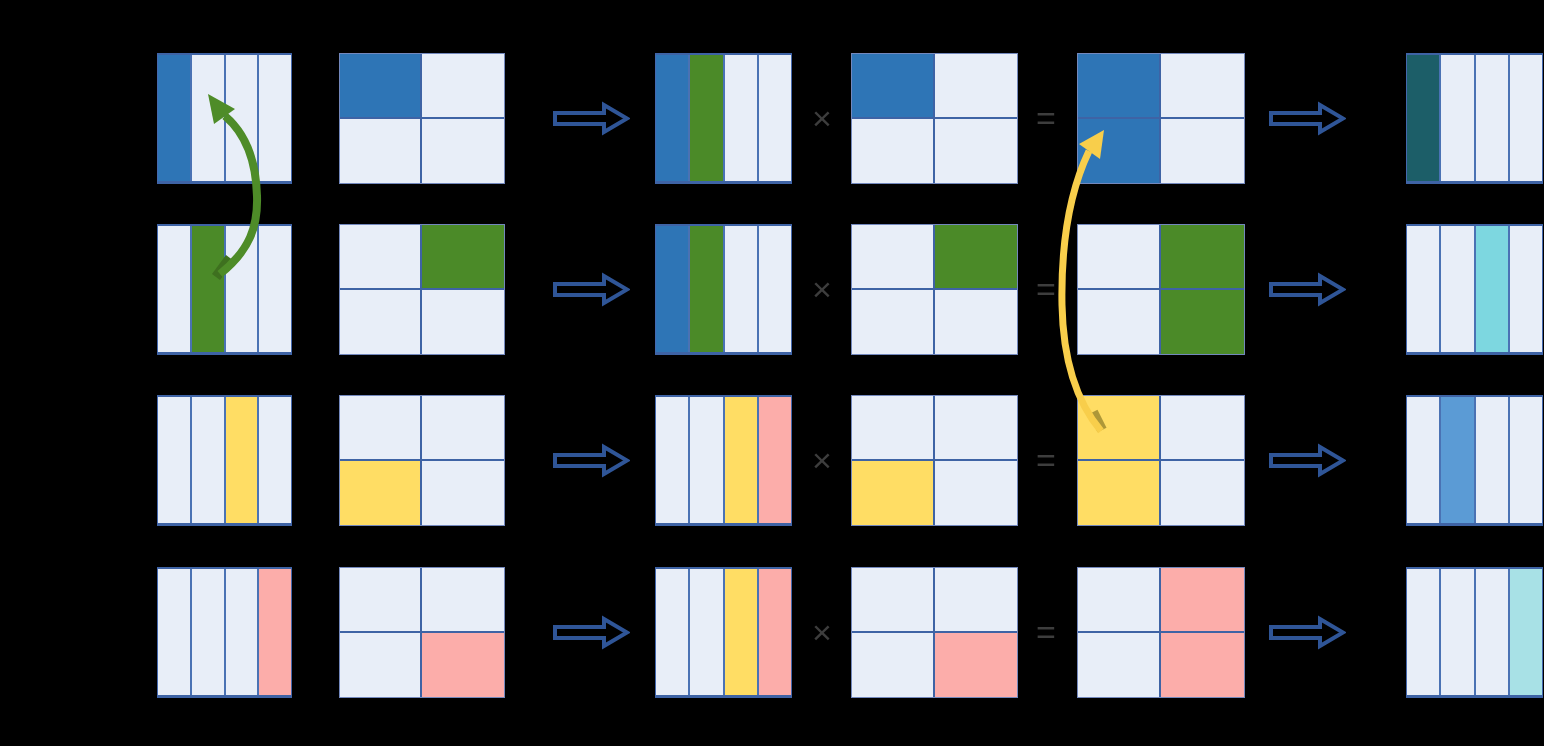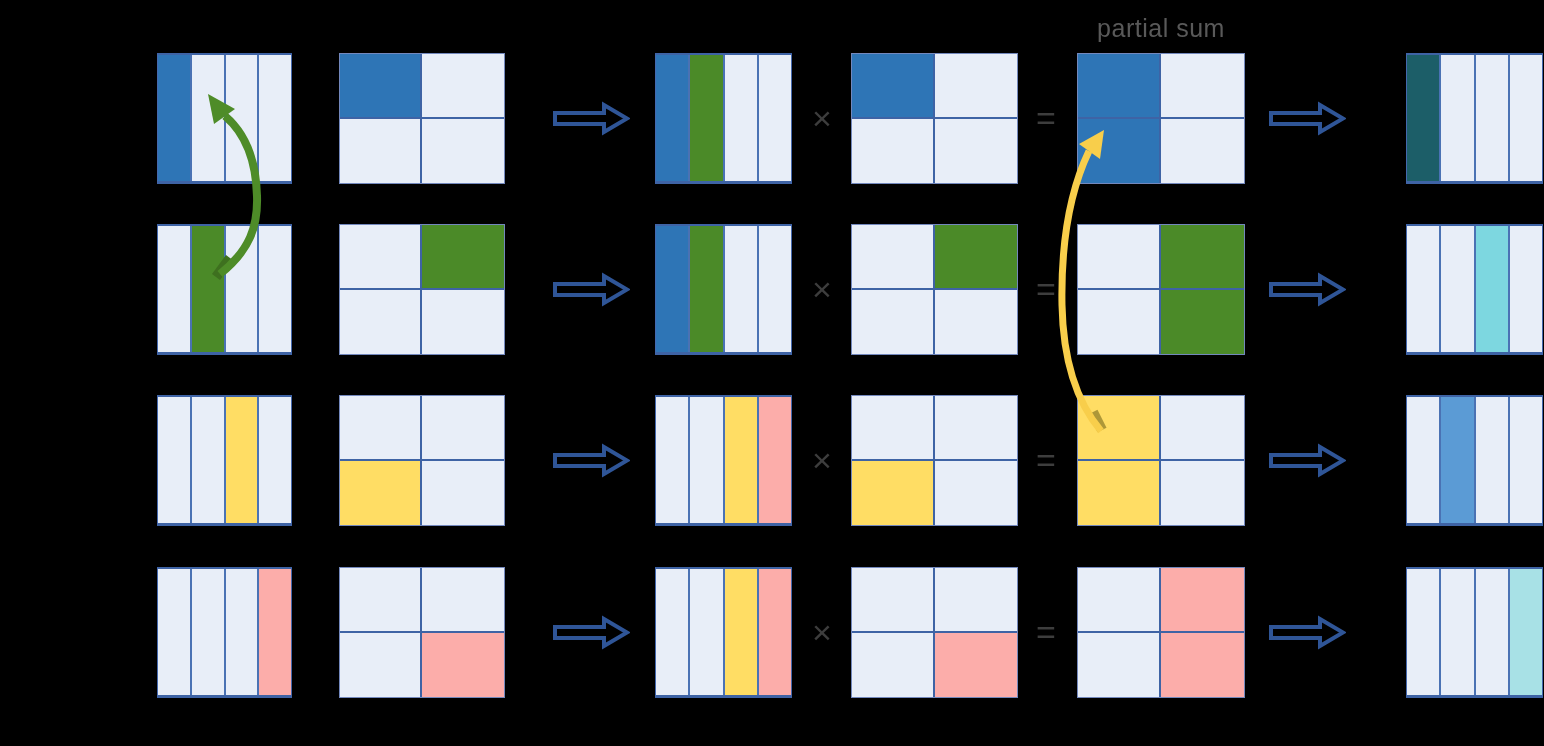--- a/index.html
+++ b/index.html
@@ -49,21 +49,20 @@
     position:absolute;top:14px;left:1077px;width:168px;
     text-align:center;font-size:25px;letter-spacing:0.5px;
   }
   .overlay{position:absolute;top:0;left:0;pointer-events:none;}
 </style>
 </head>
 <body>
 
 <div class="canvas">
 
-  <div class="ps-label" style="color: rgb(89, 89, 89);">partial sum</div>
 
   <div class="row row-0">
     <div class="matrix strip m-a">
         <div class="cell" style="background: rgb(46, 117, 182);"></div>
         <div class="cell" style="background: rgb(232, 238, 248);"></div>
         <div class="cell" style="background: rgb(232, 238, 248);"></div>
         <div class="cell" style="background: rgb(232, 238, 248);"></div>
       </div>
     <div class="matrix grid  m-b">
         <div class="cell" style="background: rgb(46, 117, 182);"></div>

